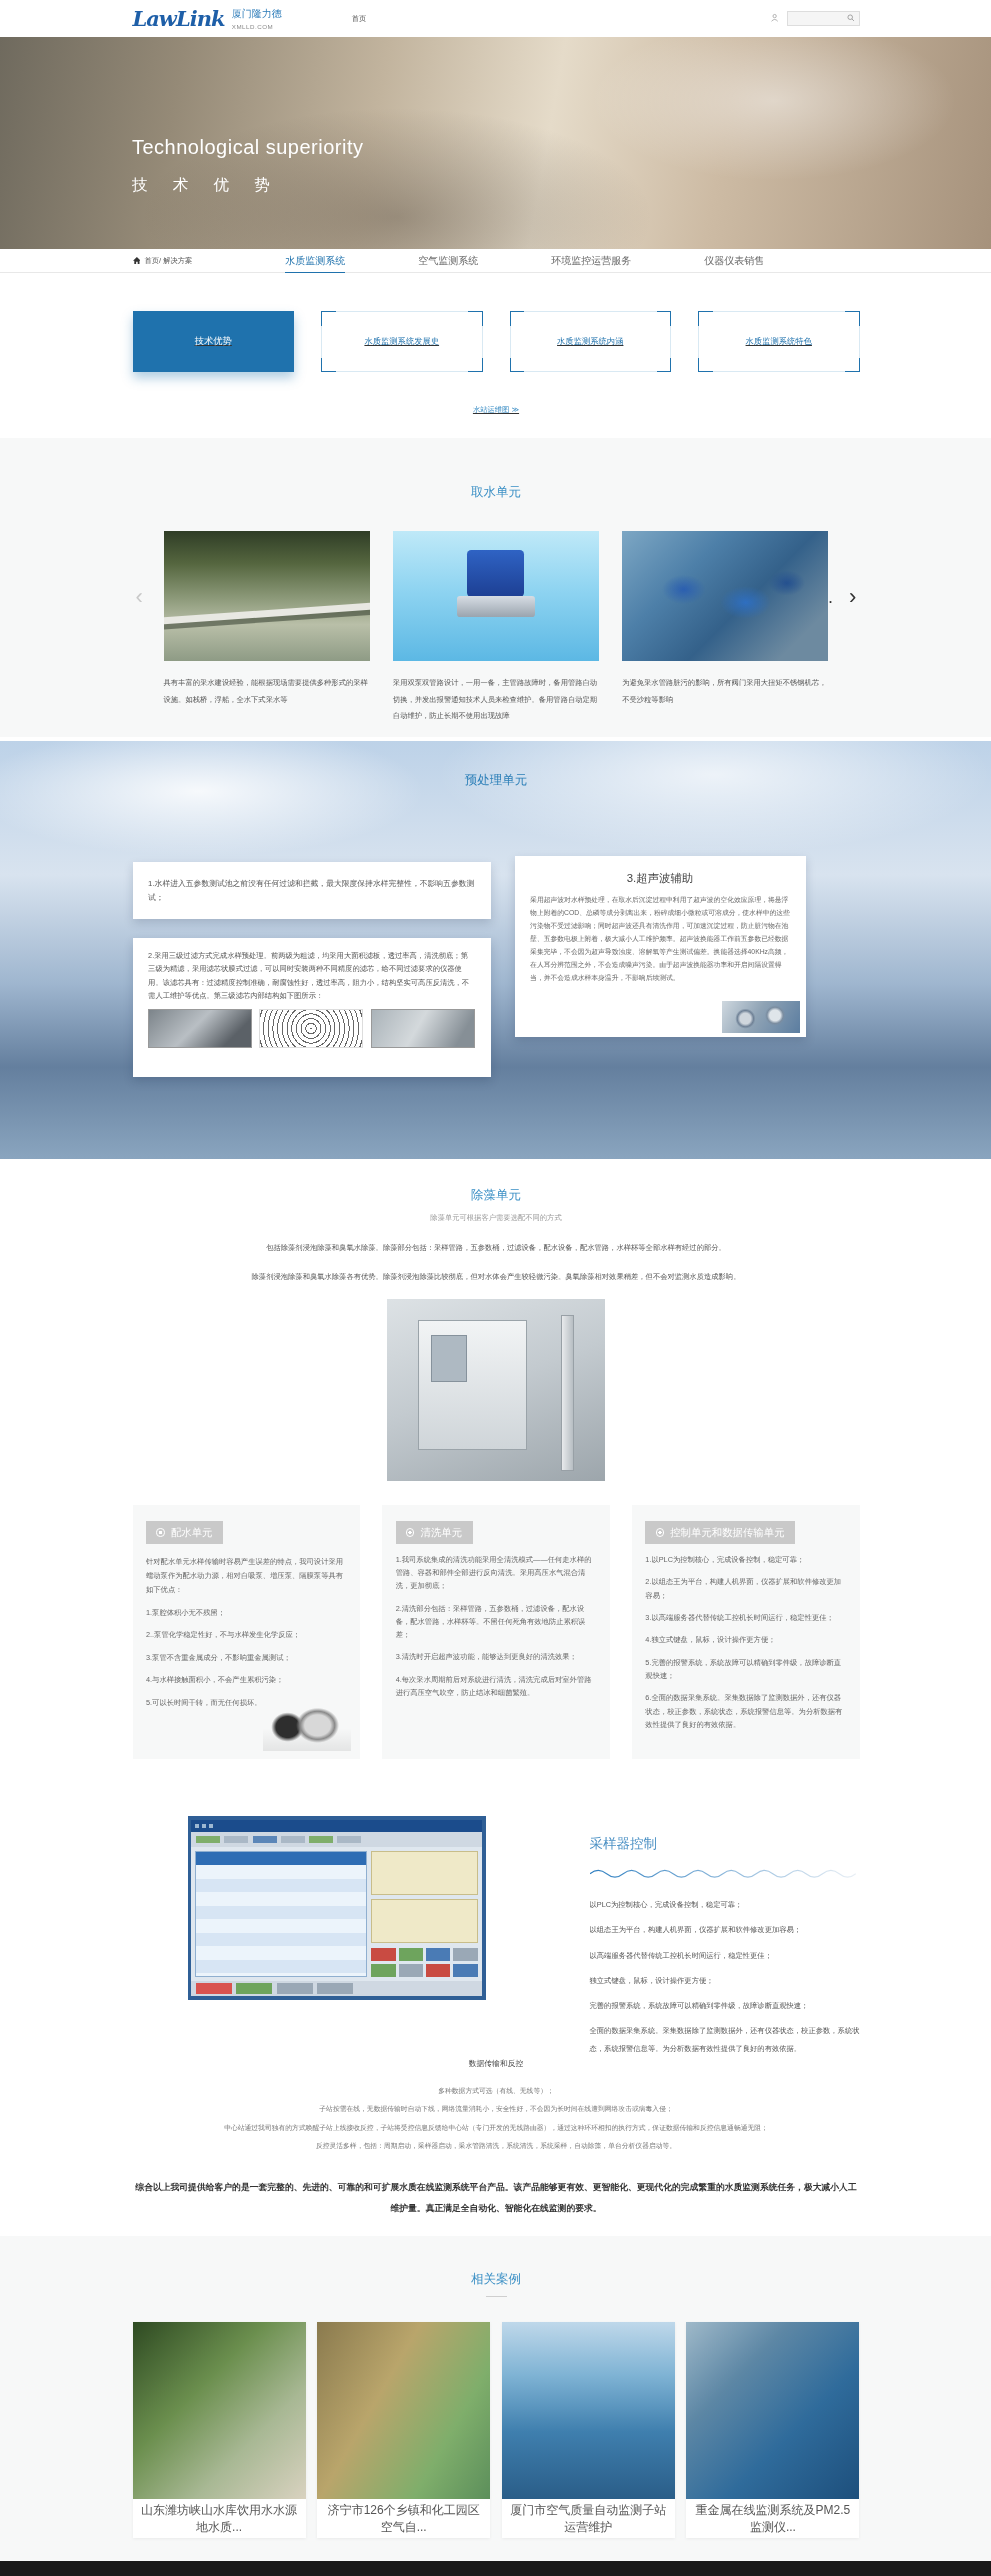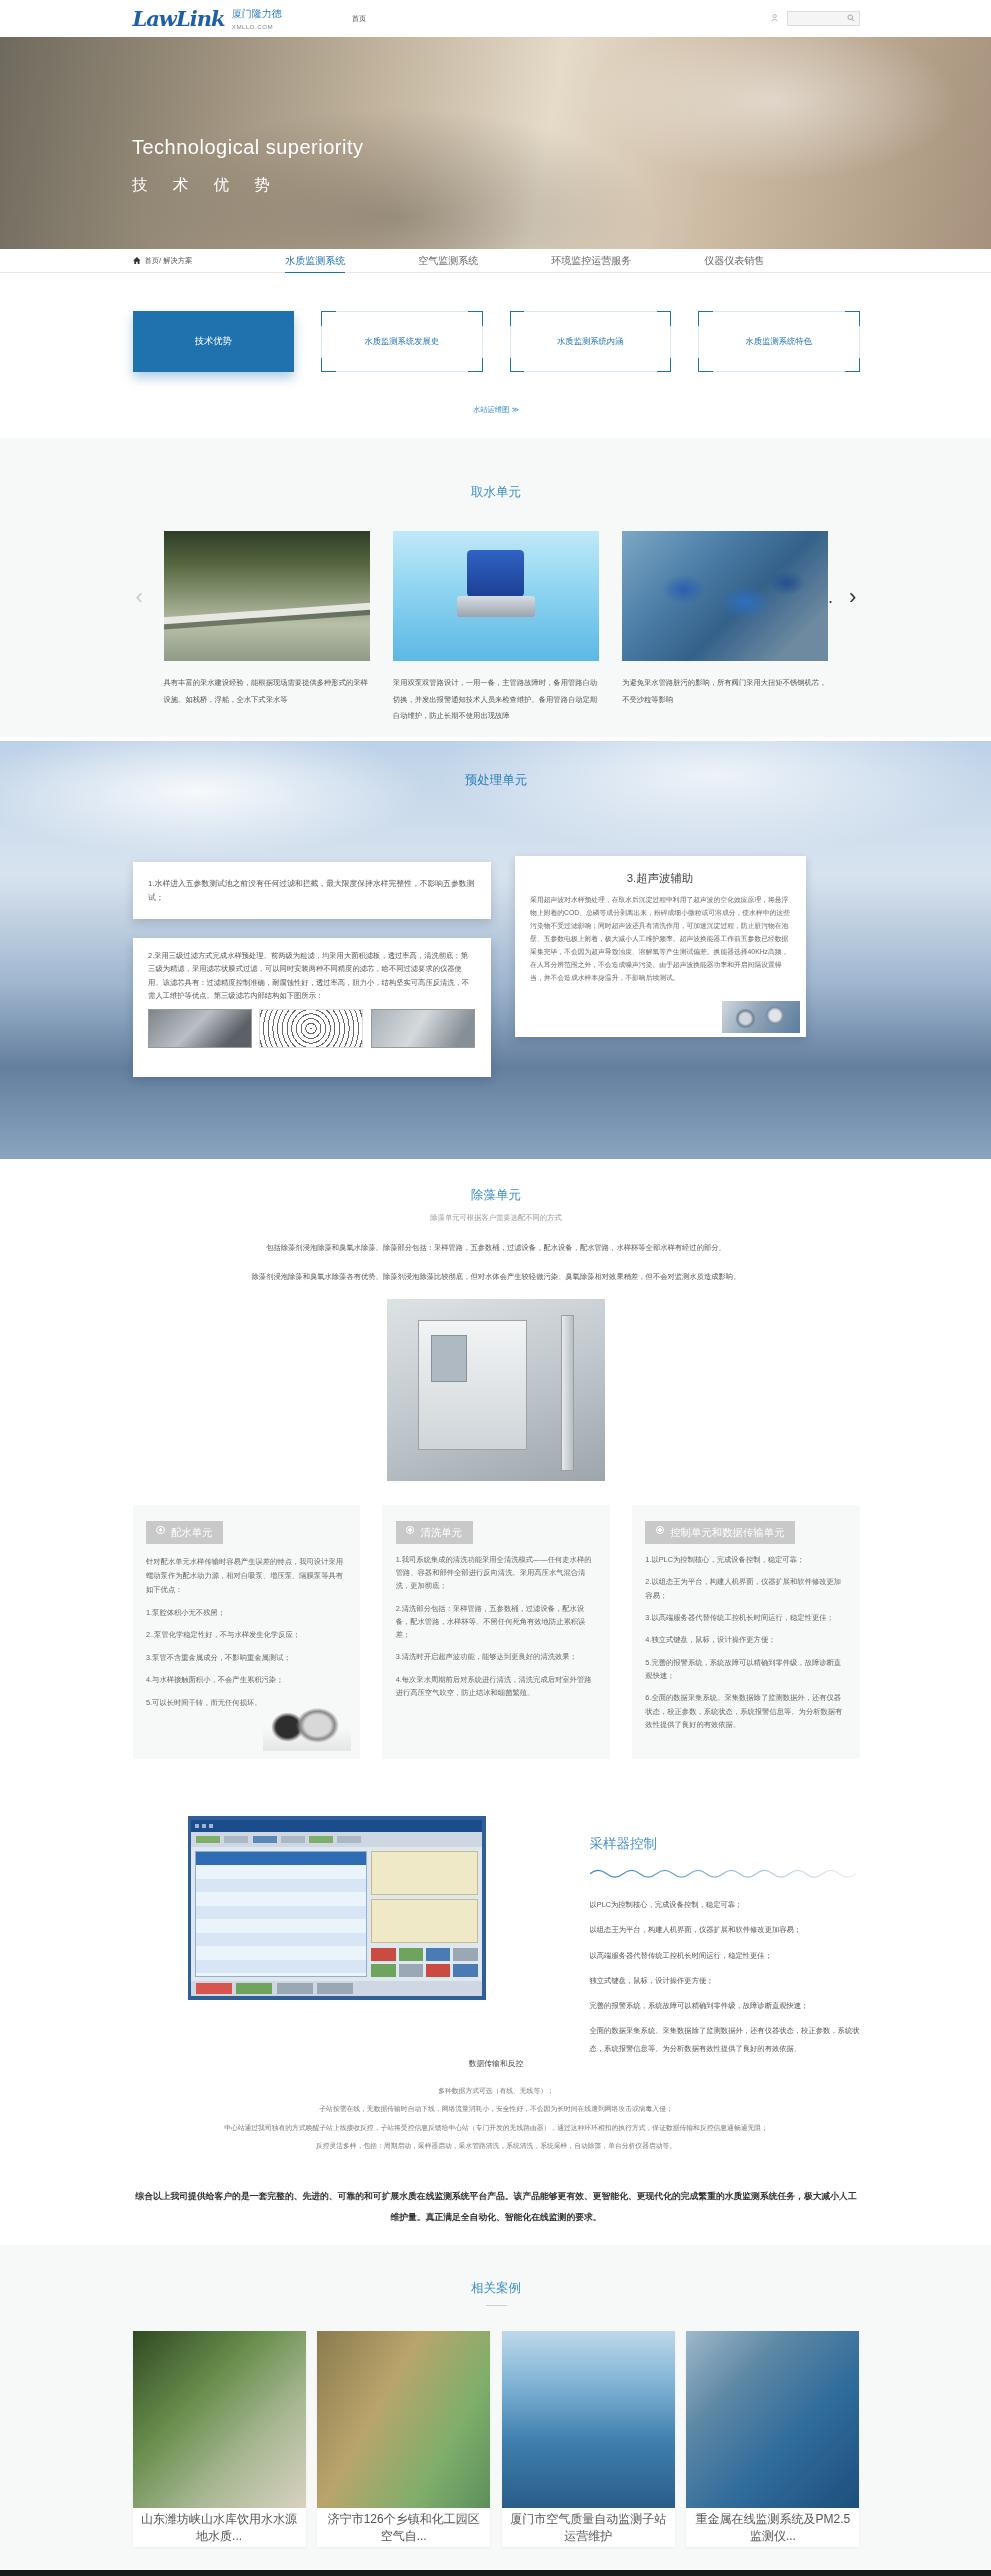--- a/index.html
+++ b/index.html
@@ -39,21 +39,21 @@
 
   
   .crumb-bar { height:24.4px; background:#fff; border-bottom:0.5px solid #e8e8e8; }
   .crumb-inner { display:flex; align-items:flex-end; height:24.4px; }
   .crumb-left { display:flex; align-items:center; gap:4.2px; font-size:7.3px; color:#555; height:24.4px; }
   .crumb-tabs { display:flex; margin-left:93px; gap:73px; height:24.4px; }
   .crumb-tab { font-size:10px; color:#666; line-height:23px; cursor:pointer; border-bottom:1.6px solid transparent; }
   .crumb-tab.active { color:#1f72ad; border-bottom-color:#1f72ad; }
 
   
-  .quicknav { height:165px; background:#fff; padding-top:38px; }
+  .quicknav { height:165px; background:#fff; padding-top:38px;text-decoration:underline; }
   .qrow { display:flex; gap:27px; }
   .qbox { flex:1; height:61px; display:flex; align-items:center; justify-content:center;
     font-size:8.3px; color:#1f72ad; position:relative; background:#fff;
     border:0.5px solid #d9e9f3; cursor:pointer; }
   .qbox::before { content:""; position:absolute; top:-1px; left:-1px; width:13.5px; height:13.5px;
     border-top:1.6px solid #1f72ad; border-left:1.6px solid #1f72ad; }
   .qbox::after { content:""; position:absolute; top:-1px; right:-1px; width:13.5px; height:13.5px;
     border-top:1.6px solid #1f72ad; border-right:1.6px solid #1f72ad; }
   .qbox .ql::before { content:""; position:absolute; bottom:-1px; left:-1px; width:13.5px; height:13.5px;
     border-bottom:1.6px solid #1f72ad; border-left:1.6px solid #1f72ad; }
@@ -132,21 +132,21 @@
     background:linear-gradient(180deg,#f2f4f5,#cfd5d9); border:0.5px solid #9aa3a9; }
   .algae-panel { position:absolute; left:44px; top:36px; width:36px; height:47px;
     background:#aeb9c2; border:0.5px solid #86929c; }
   .algae-pipe { position:absolute; right:31px; top:15.6px; width:13.5px; height:156px;
     background:linear-gradient(90deg,#e8eaec,#b7bec3); border:0.5px solid #98a0a6; }
 
   
   .units { height:306px; background:#fff; }
   .units .container { display:flex; gap:22px; padding-top:23.4px; }
   .unit-card { flex:1; background:#f7f8f8; height:254px; padding:16.6px 13.5px; position:relative; }
-  .unit-head { display:inline-flex; align-items:flex-start; gap:6.2px; background:#c9c9c9; color:#fff;
+  .unit-head { display:inline-flex; align-items:center; gap:6.2px; background:#c9c9c9; color:#fff;
     font-size:10.4px; padding:4.2px 10.4px; }
   .unit-dot { width:8.3px; height:8.3px; border:1.6px solid #fff; border-radius:50%;
     background:radial-gradient(circle,#fff 0 1.6px,transparent 1.8px); }
   .unit-intro { font-size:7.3px; color:#666; line-height:1.9; margin:11.4px 0 0; }
   .unit-item { font-size:7.3px; color:#666; line-height:1.8; margin:9.3px 0 0; }
   .unit-pump { position:absolute; right:9.3px; bottom:7.3px; width:88px; height:57px;
     background:
       radial-gradient(28.6px 23.4px at 62% 55%, #d8d8d8 0 45%, #8a8a8a 60%, transparent 75%),
       radial-gradient(23.4px 21px at 28% 58%, #2e2e2e 0 50%, transparent 70%),
       linear-gradient(180deg,rgba(255,255,255,0) 60%,rgba(0,0,0,.08)); }
@@ -178,21 +178,21 @@
   .sampler-line { font-size:7.3px; color:#555; line-height:2.45; }
 
   
   .transmission { height:125px; background:#fff; text-align:center; padding-top:27px; }
   .trans-title { font-size:7.8px; color:#444; font-weight:normal; margin:0; }
   .trans-line { font-size:6.8px; color:#777; line-height:2.7; margin:0 auto; width:779px; }
   .trans-line.first { margin-top:12.5px; }
 
   
   .summary { height:73px; background:#fff; }
-  .summary p { width:727px; margin:16px auto; padding-top:13.5px; font-size:8.8px; font-weight:bold;
+  .summary p { width:727px; margin:7px auto; padding-top:13.5px; font-size:8.8px; font-weight:bold;
     color:#333; line-height:2.35; text-align:center; }
 
   
   .cases { height:325px; background:#f7f8f8; text-align:center; padding-top:31px; }
   .cases-underline { width:21px; height:1.6px; background:#cfcfcf; margin:7.3px auto 0; }
   .cases-row { display:flex; gap:11.4px; margin-top:25px; }
   .case-card { flex:1; background:#fff; cursor:pointer; box-shadow:0 1px 3.1px rgba(0,0,0,.06); }
   .case-img { height:177px; }
   .case-img.c1 { background:linear-gradient(135deg,#2e4a22 0%,#6b8f4e 38%,#a8b894 68%,#d9d2c0 100%); }
   .case-img.c2 { background:linear-gradient(120deg,#8a7a4e 0%,#b9a56b 38%,#7fae6b 72%,#5c8f5b 100%); }

